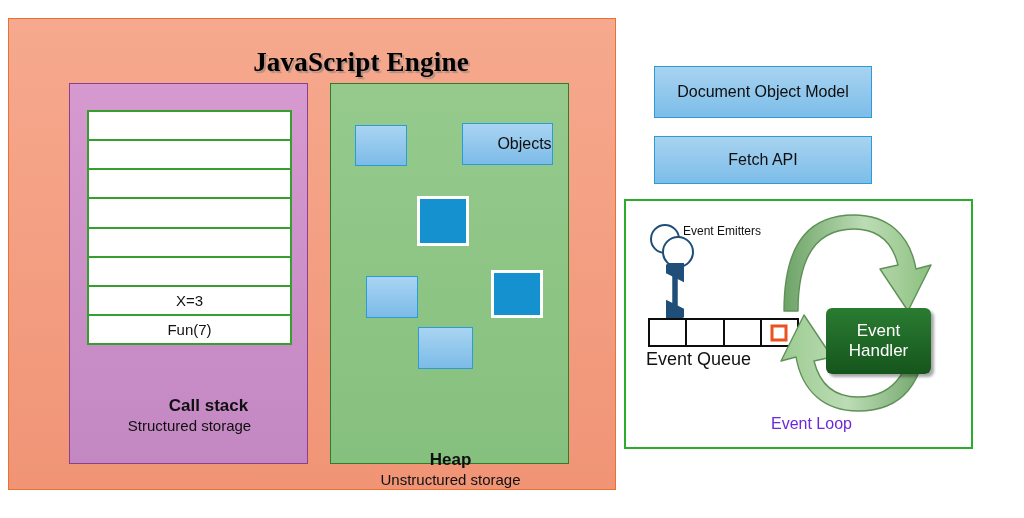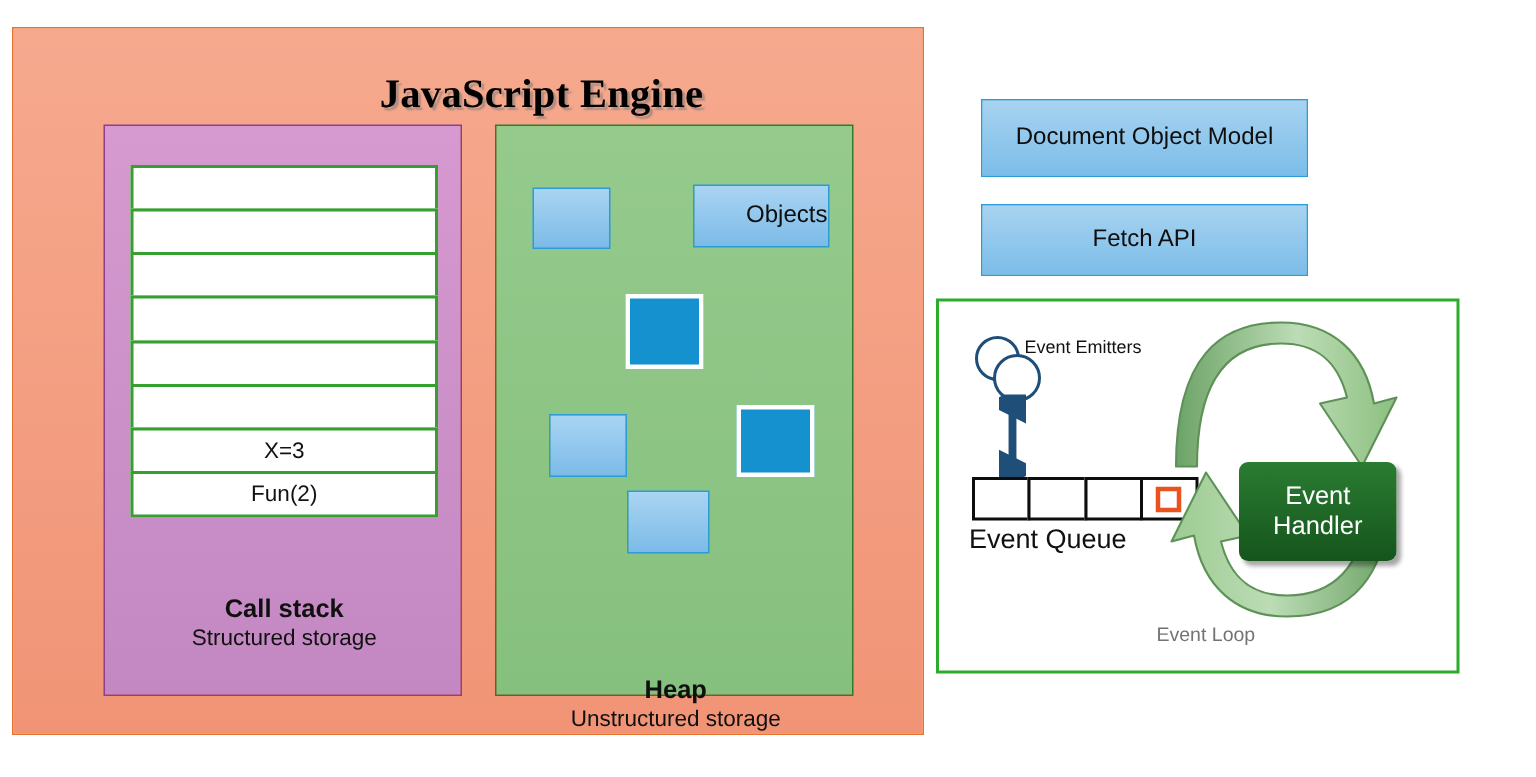--- a/index.html
+++ b/index.html
@@ -32,21 +32,21 @@
     box-sizing:border-box;display:flex;flex-direction:column;
   }
   .frame{
     flex:1 1 0;background:#ffffff;border:2px solid #35a02e;
     box-sizing:border-box;margin-bottom:-2px;
     display:flex;align-items:center;justify-content:center;
     font-size:15px;color:#121212;
   }
   #callstack-title{
     position:absolute;left:0;top:312px;width:239px;text-align:center;
-    font-weight:bold;font-size:17px;color:#101010;
+    font-weight:bold;font-size:17px;color:#101010;padding-left:19px;
   }
   #callstack-sub{
     position:absolute;left:0;top:333px;width:239px;text-align:center;
     font-size:15px;color:#101010;
   }
 
   
   #heap-panel{
     position:absolute;left:321px;top:64px;width:239px;height:381px;
     background:linear-gradient(180deg,#95ca8c 0%,#86c07e 100%);
@@ -109,40 +109,40 @@
   }
   #queue-label{position:absolute;left:20px;top:148px;font-size:18px;color:#111;}
   #loop-svg{position:absolute;left:150px;top:6px;width:160px;height:215px;}
   #handler-box{
     position:absolute;left:200px;top:107px;width:105px;height:66px;
     background:linear-gradient(180deg,#2a7c32 0%,#15551c 100%);
     border-radius:6px;box-shadow:3px 3px 3px rgba(0,0,0,.35);
     display:flex;flex-direction:column;align-items:center;justify-content:center;
     color:#ffffff;font-size:17px;line-height:1.15;box-sizing:border-box;
   }
-  #loop-label{position:absolute;left:145px;top:214px;font-size:13px;color:#737373;text-align:right;}
+  #loop-label{position:absolute;left:145px;top:214px;font-size:16px;color:#6d28d9;text-align:right;}
 </style>
 </head>
 <body>
 
 <div class="stage">
 
   <div id="engine-panel">
     <div id="engine-title">JavaScript Engine</div>
 
     <div id="callstack-panel">
       <div id="stack-frames">
           <div class="frame"></div>
           <div class="frame"></div>
           <div class="frame"></div>
           <div class="frame"></div>
           <div class="frame"></div>
           <div class="frame"></div>
           <div class="frame">X=3</div>
-          <div class="frame">Fun(2)</div>
+          <div class="frame">Fun(7)</div>
         </div>
       <div id="callstack-title">Call stack</div>
       <div id="callstack-sub">Structured storage</div>
     </div>
 
     <div id="heap-panel">
       <div id="heap-objects">
           <div class="heap-obj light" style="left: 24px; top: 41px; width: 52px; height: 41px;"></div>
           <div class="heap-obj light labelled" style="left: 131px; top: 39px; width: 91px; height: 42px;">Objects</div>
           <div class="heap-obj dark" style="left: 86px; top: 112px; width: 52px; height: 50px;"></div>

